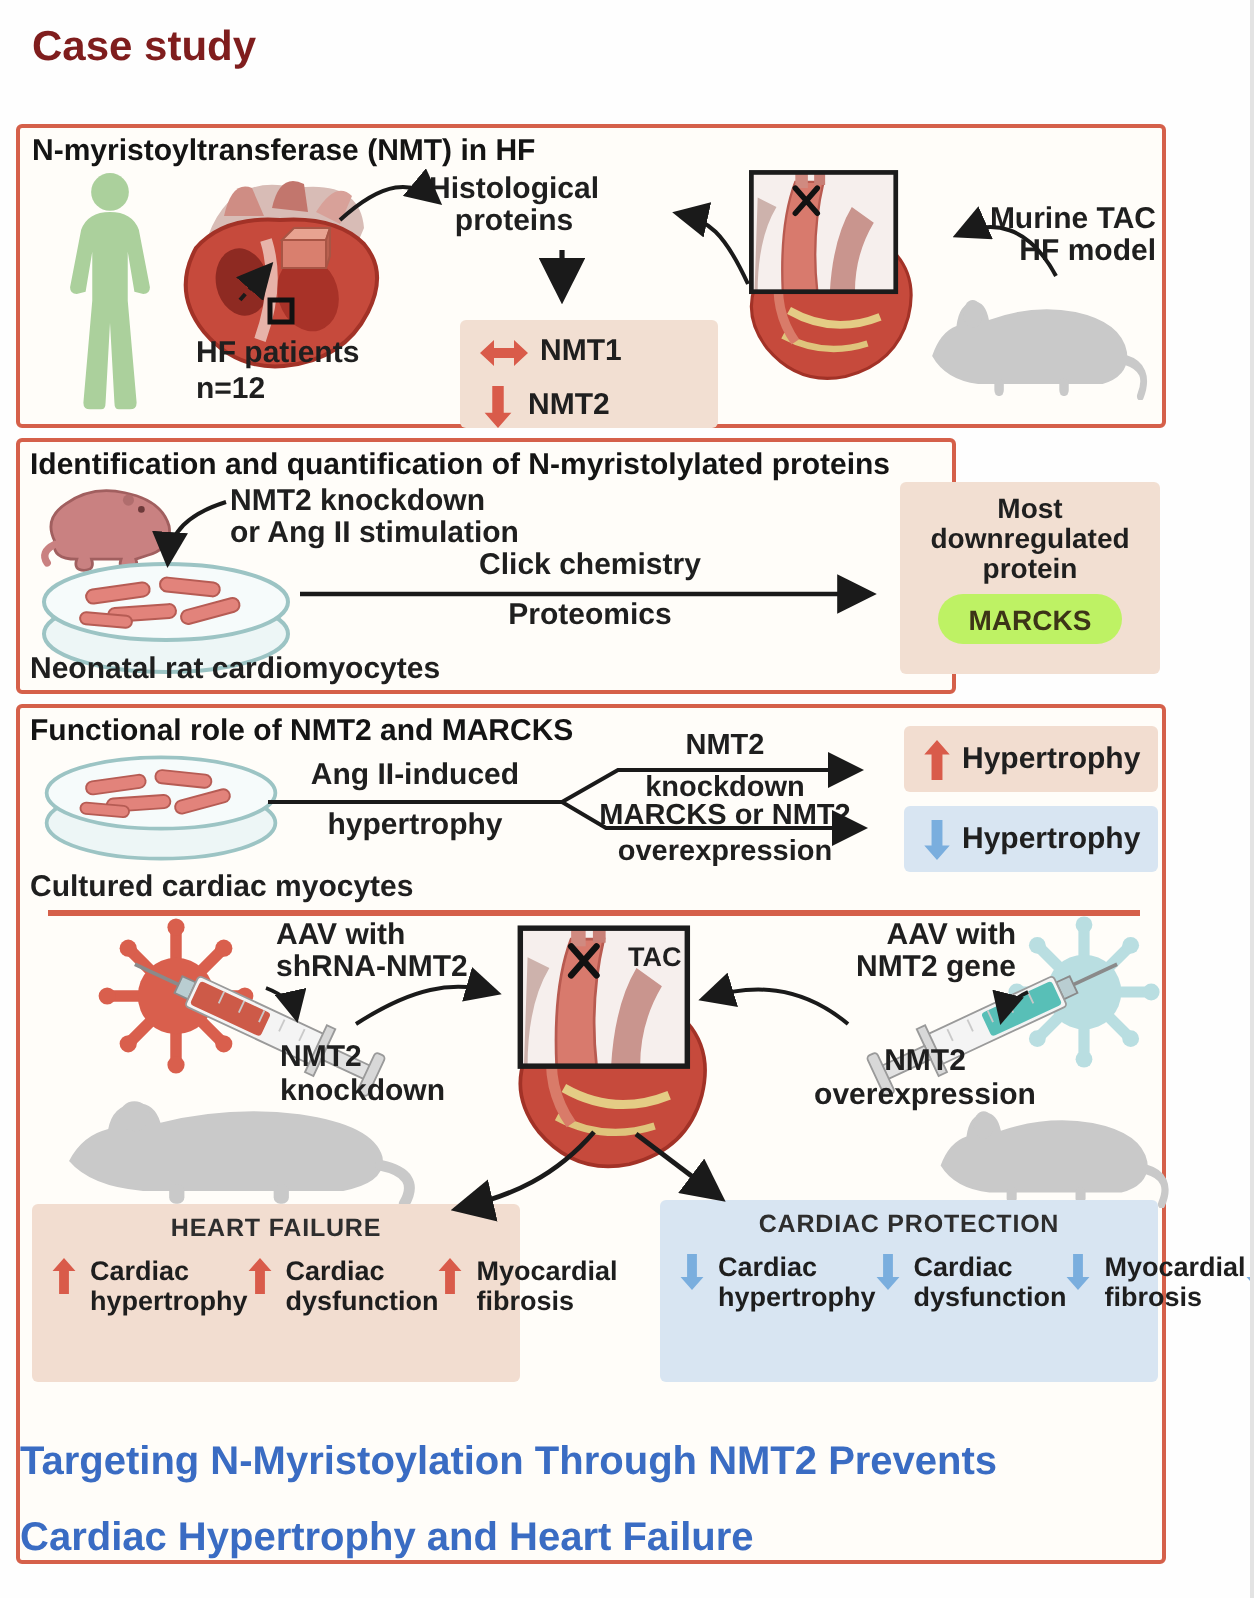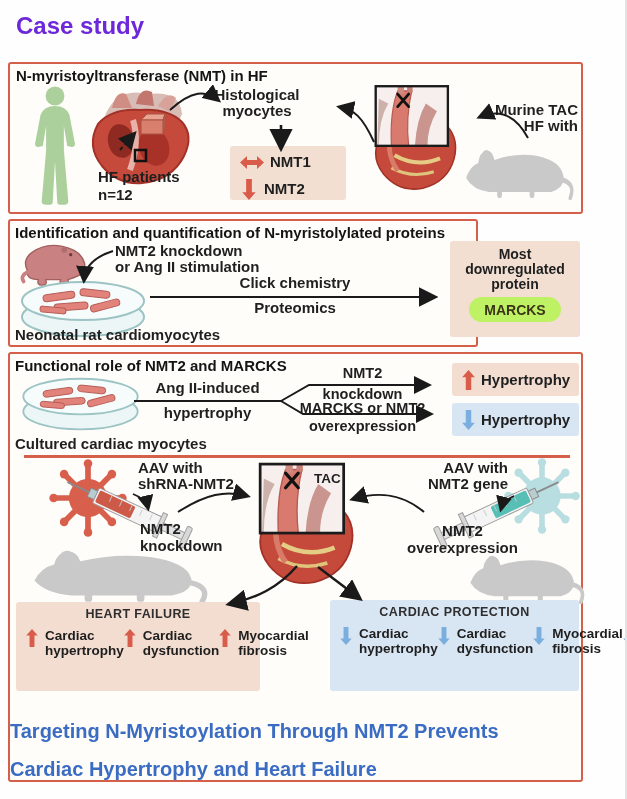--- a/index.html
+++ b/index.html
@@ -7,21 +7,21 @@
         font-family:"Liberation Sans",sans-serif;color:#1f1f1f;}
   .abs{position:absolute;}
   .panel{position:absolute;border:2px solid #d5604a;border-radius:3px;background:#fffdf9;box-sizing:border-box;}
   .ptitle{position:absolute;font-weight:bold;font-size:15px;color:#141414;white-space:nowrap;}
   .lbl{position:absolute;font-weight:bold;color:#1f1f1f;font-size:15px;line-height:16px;}
   .ctr{text-align:center;}
   .rgt{text-align:right;}
   .beige{background:#f2dfd2;border-radius:3px;}
   .blue{background:#d8e5f2;border-radius:3px;}
   .salmon{background:#f2ddd0;border-radius:3px;}
-  .heading{position:absolute;left:16px;top:12px;font-size:24px;font-weight:bold;color:#6d28d9;}
+  .heading{position:absolute;left:16px;top:12px;font-size:21px;font-weight:bold;color:#7f1d1d;}
   .footer-line{position:absolute;left:10px;font-size:20px;font-weight:bold;color:#3a6cc3;white-space:nowrap;}
   .outcome{position:absolute;display:flex;align-items:center;gap:6px;justify-content:flex-start;padding-left:10px;box-sizing:border-box;}
   .outcome .txt{font-weight:bold;font-size:15px;}
   .obox-title{position:absolute;left:0;right:0;top:5px;text-align:center;font-weight:bold;font-size:12.5px;letter-spacing:.4px;color:#2e2e2e;}
   .obox-grid{position:absolute;left:10px;right:4px;top:24px;bottom:4px;display:grid;grid-template-columns:1fr 1fr 1fr 1fr;grid-auto-rows:1fr;row-gap:2px;}
   .oitem{display:flex;gap:7px;align-items:flex-start;padding-top:3px;}
   .oitem .txt{font-weight:bold;font-size:13.5px;line-height:14.5px;color:#1e1e1e;}
   .pill{width:92px;height:25px;margin:5px auto 0;background:#bef264;border-radius:13px;
         display:flex;align-items:center;justify-content:center;font-weight:bold;font-size:14px;color:#3c3417;}
   svg{display:block;}
@@ -61,24 +61,24 @@
       <rect x="3" y="10" width="22" height="14" fill="#d97f6e" stroke="#a85545" stroke-width="1"></rect>
     </svg>
 
     <div class="lbl" style="left:88px;top:104px;line-height:18px;">
       <div>HF patients</div>
       <div>n=12</div>
     </div>
 
     <div class="lbl ctr" style="left:188px;top:23px;width:118px;">
       <div>Histological</div>
-      <div>myocytes</div>
-    </div>
-
-    <div class="abs beige" style="left:220px;top:82px;width:116px;height:54px;">
+      <div>proteins</div>
+    </div>
+
+    <div class="abs beige" style="left:220px;top:96px;width:129px;height:54px;">
       <div style="display:flex;align-items:center;gap:6px;padding:4px 0 0 10px;height:24px;">
         <svg width="24" height="13" viewBox="0 0 24 13">
           <path d="M0 6.5 L7 0 L7 4 L17 4 L17 0 L24 6.5 L17 13 L17 9 L7 9 L7 13 Z" fill="#d95b4a"></path>
         </svg>
         <span class="lbl" style="position:static;">NMT1</span>
       </div>
       <div style="display:flex;align-items:center;gap:8px;padding:3px 0 0 12px;height:24px;">
         <svg width="14" height="21" viewBox="0 0 14 22">
           <path d="M7 22 L14 14 L10 14 L10 0 L4 0 L4 14 L0 14 Z" fill="#d95b4a"></path>
         </svg>
@@ -96,21 +96,21 @@
       <path d="M70 84 Q 72 50 84 30 L98 40 Q 86 60 86 84 Z" fill="#c9958e"></path>
       <path d="M40 84 Q 38 40 48 14 L66 14 Q 58 48 62 84 Z" fill="#d87a6d" stroke="#b85a50" stroke-width="1.5"></path>
       <rect x="48" y="8" width="8" height="10" fill="#d08a80"></rect>
       <rect x="60" y="8" width="7" height="8" fill="#c87f76"></rect>
       <rect x="20" y="8" width="92" height="76" fill="none" stroke="#1b1b1b" stroke-width="3"></rect>
       <path d="M48 18 L62 34 M62 18 L48 34" stroke="#111" stroke-width="3.5" stroke-linecap="round"></path>
     </svg>
 
     <div class="lbl rgt" style="left:462px;top:38px;width:106px;">
       <div>Murine TAC</div>
-      <div>HF with</div>
+      <div>HF model</div>
     </div>
 
     <svg class="abs" style="left:452px;top:76px;" width="115" height="60" viewBox="0 0 170 60" preserveAspectRatio="none">
       <path d="M6 38 Q 12 26 24 23 Q 26 12 36 11 Q 45 10 48 20 Q 80 12 112 16 Q 146 21 150 36 Q 152 48 132 52 L40 52 Q 16 50 6 38 Z" fill="#c9c9c9"></path>
       <circle cx="36" cy="17" r="7" fill="#c9c9c9"></circle>
       <path d="M149 40 Q 168 44 160 58" stroke="#c9c9c9" stroke-width="5" fill="none" stroke-linecap="round"></path>
       <rect x="52" y="49" width="7" height="9" rx="3" fill="#c9c9c9"></rect>
       <rect x="100" y="49" width="7" height="9" rx="3" fill="#c9c9c9"></rect>
     </svg>
   </div>

